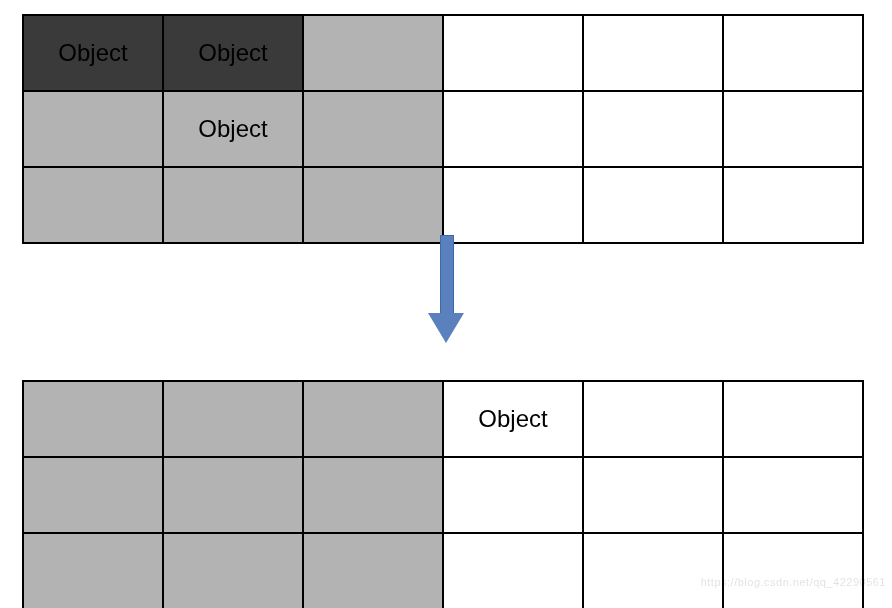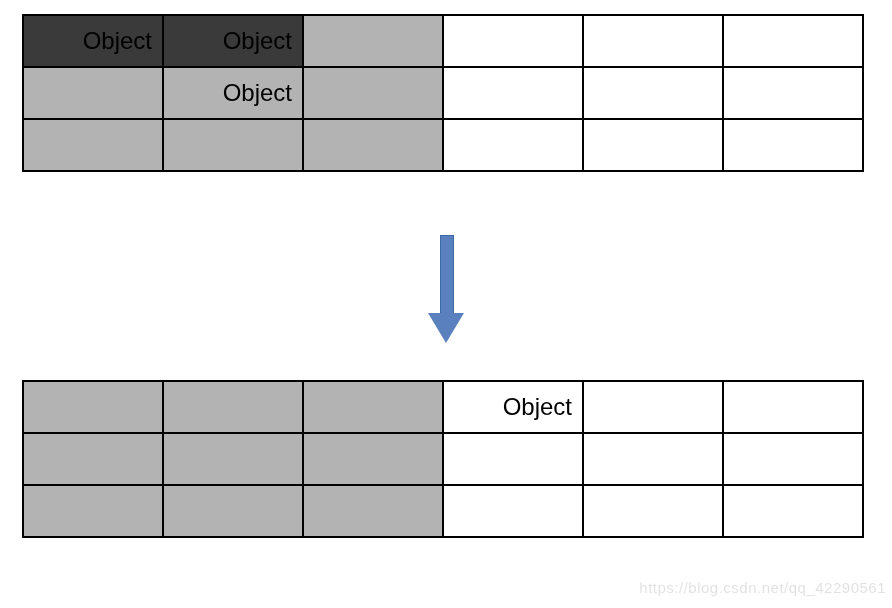--- a/index.html
+++ b/index.html
@@ -17,25 +17,25 @@
     width: 892px;
     height: 608px;
   }
   .grid {
     position: absolute;
     border-collapse: collapse;
   }
   .grid td {
     border: 2px solid #000000;
     width: 140px;
-    height: 52px;
+    height: 76px;
     padding: 0 10px;
     box-sizing: border-box;
     vertical-align: middle;
-    text-align: right;
+    text-align: center;
   }
   .gray  { background: #b3b3b3; }
   .dark  { background: #3a3a3a; color: #000000; }
   .white { background: #ffffff; }
 
   
   .arrow {
     position: absolute;
     left: 436px;
     top: 235px;
@@ -58,22 +58,22 @@
     width: 0;
     height: 0;
     border-left: 18px solid transparent;
     border-right: 18px solid transparent;
     border-top: 30px solid #5a81bd;
   }
 
   .watermark {
     position: absolute;
     right: 6px;
-    bottom: 12px;
-    font-size: 15px;
+    bottom: 20px;
+    font-size: 11px;
     color: rgba(0,0,0,0.12);
     letter-spacing: 0.5px;
   }
 </style>
 </head>
 <body>
 
 <div class="canvas">
 
   <table class="grid" style="left:22px; top:14px;">

